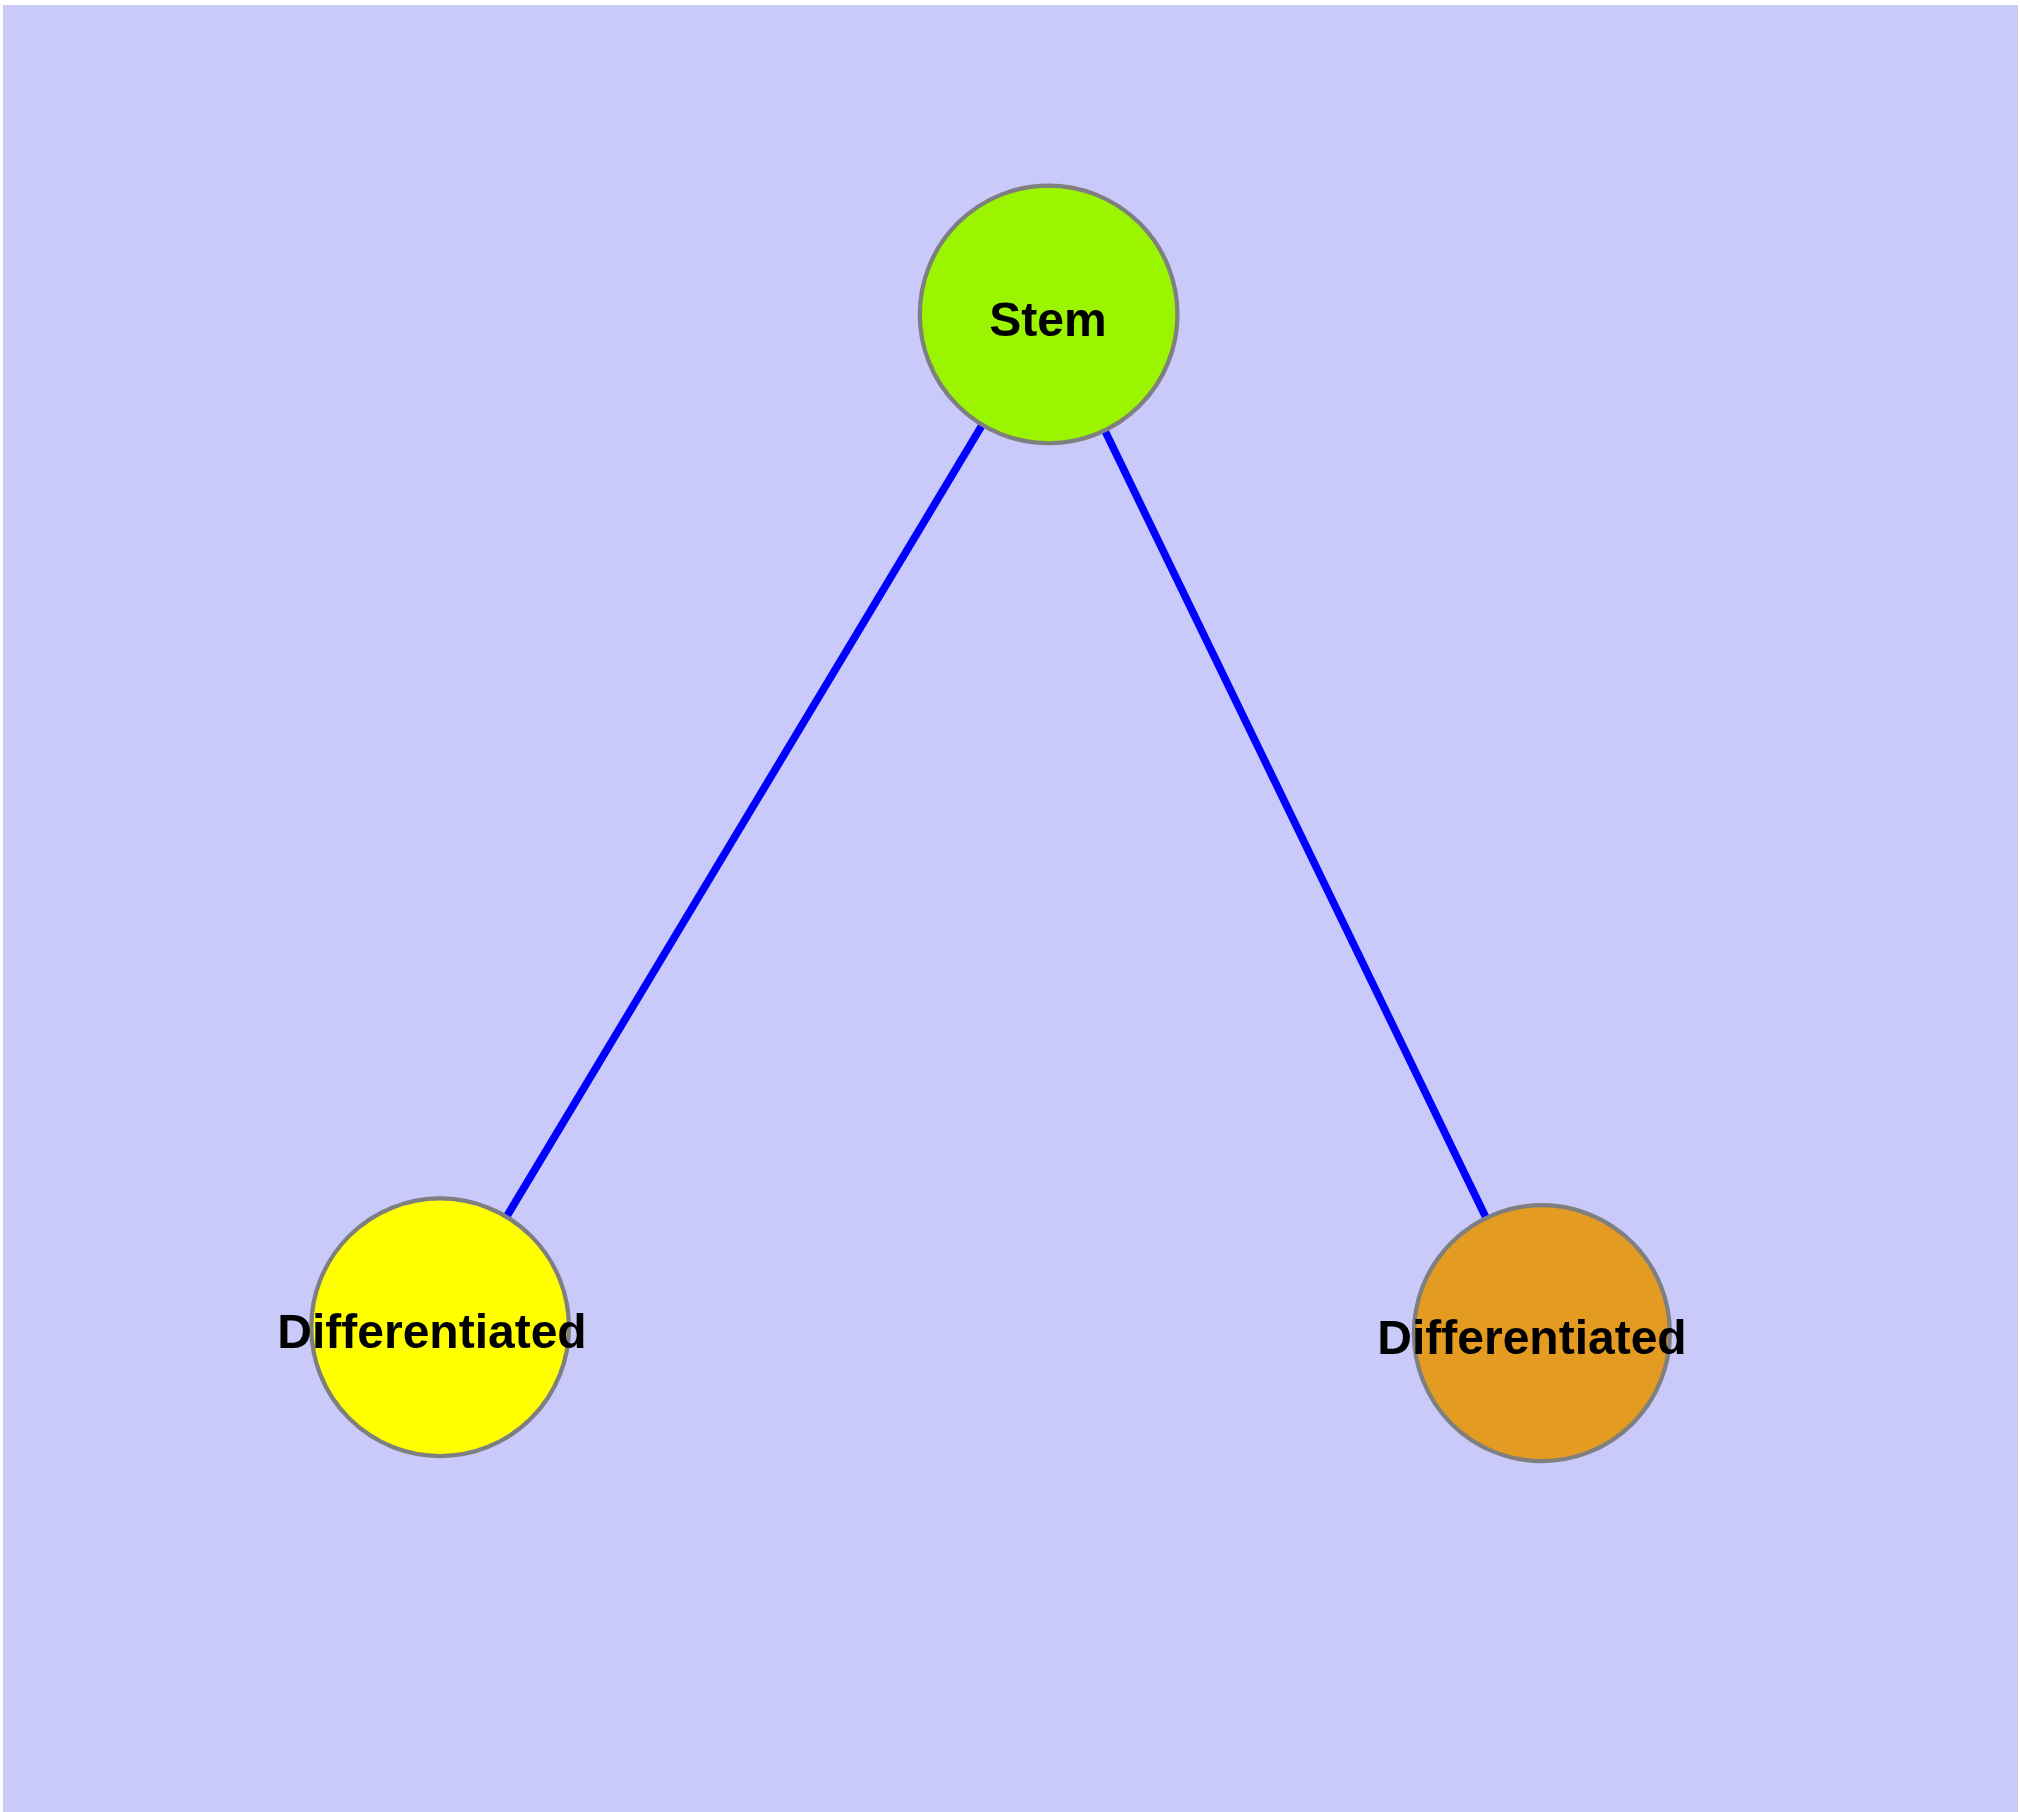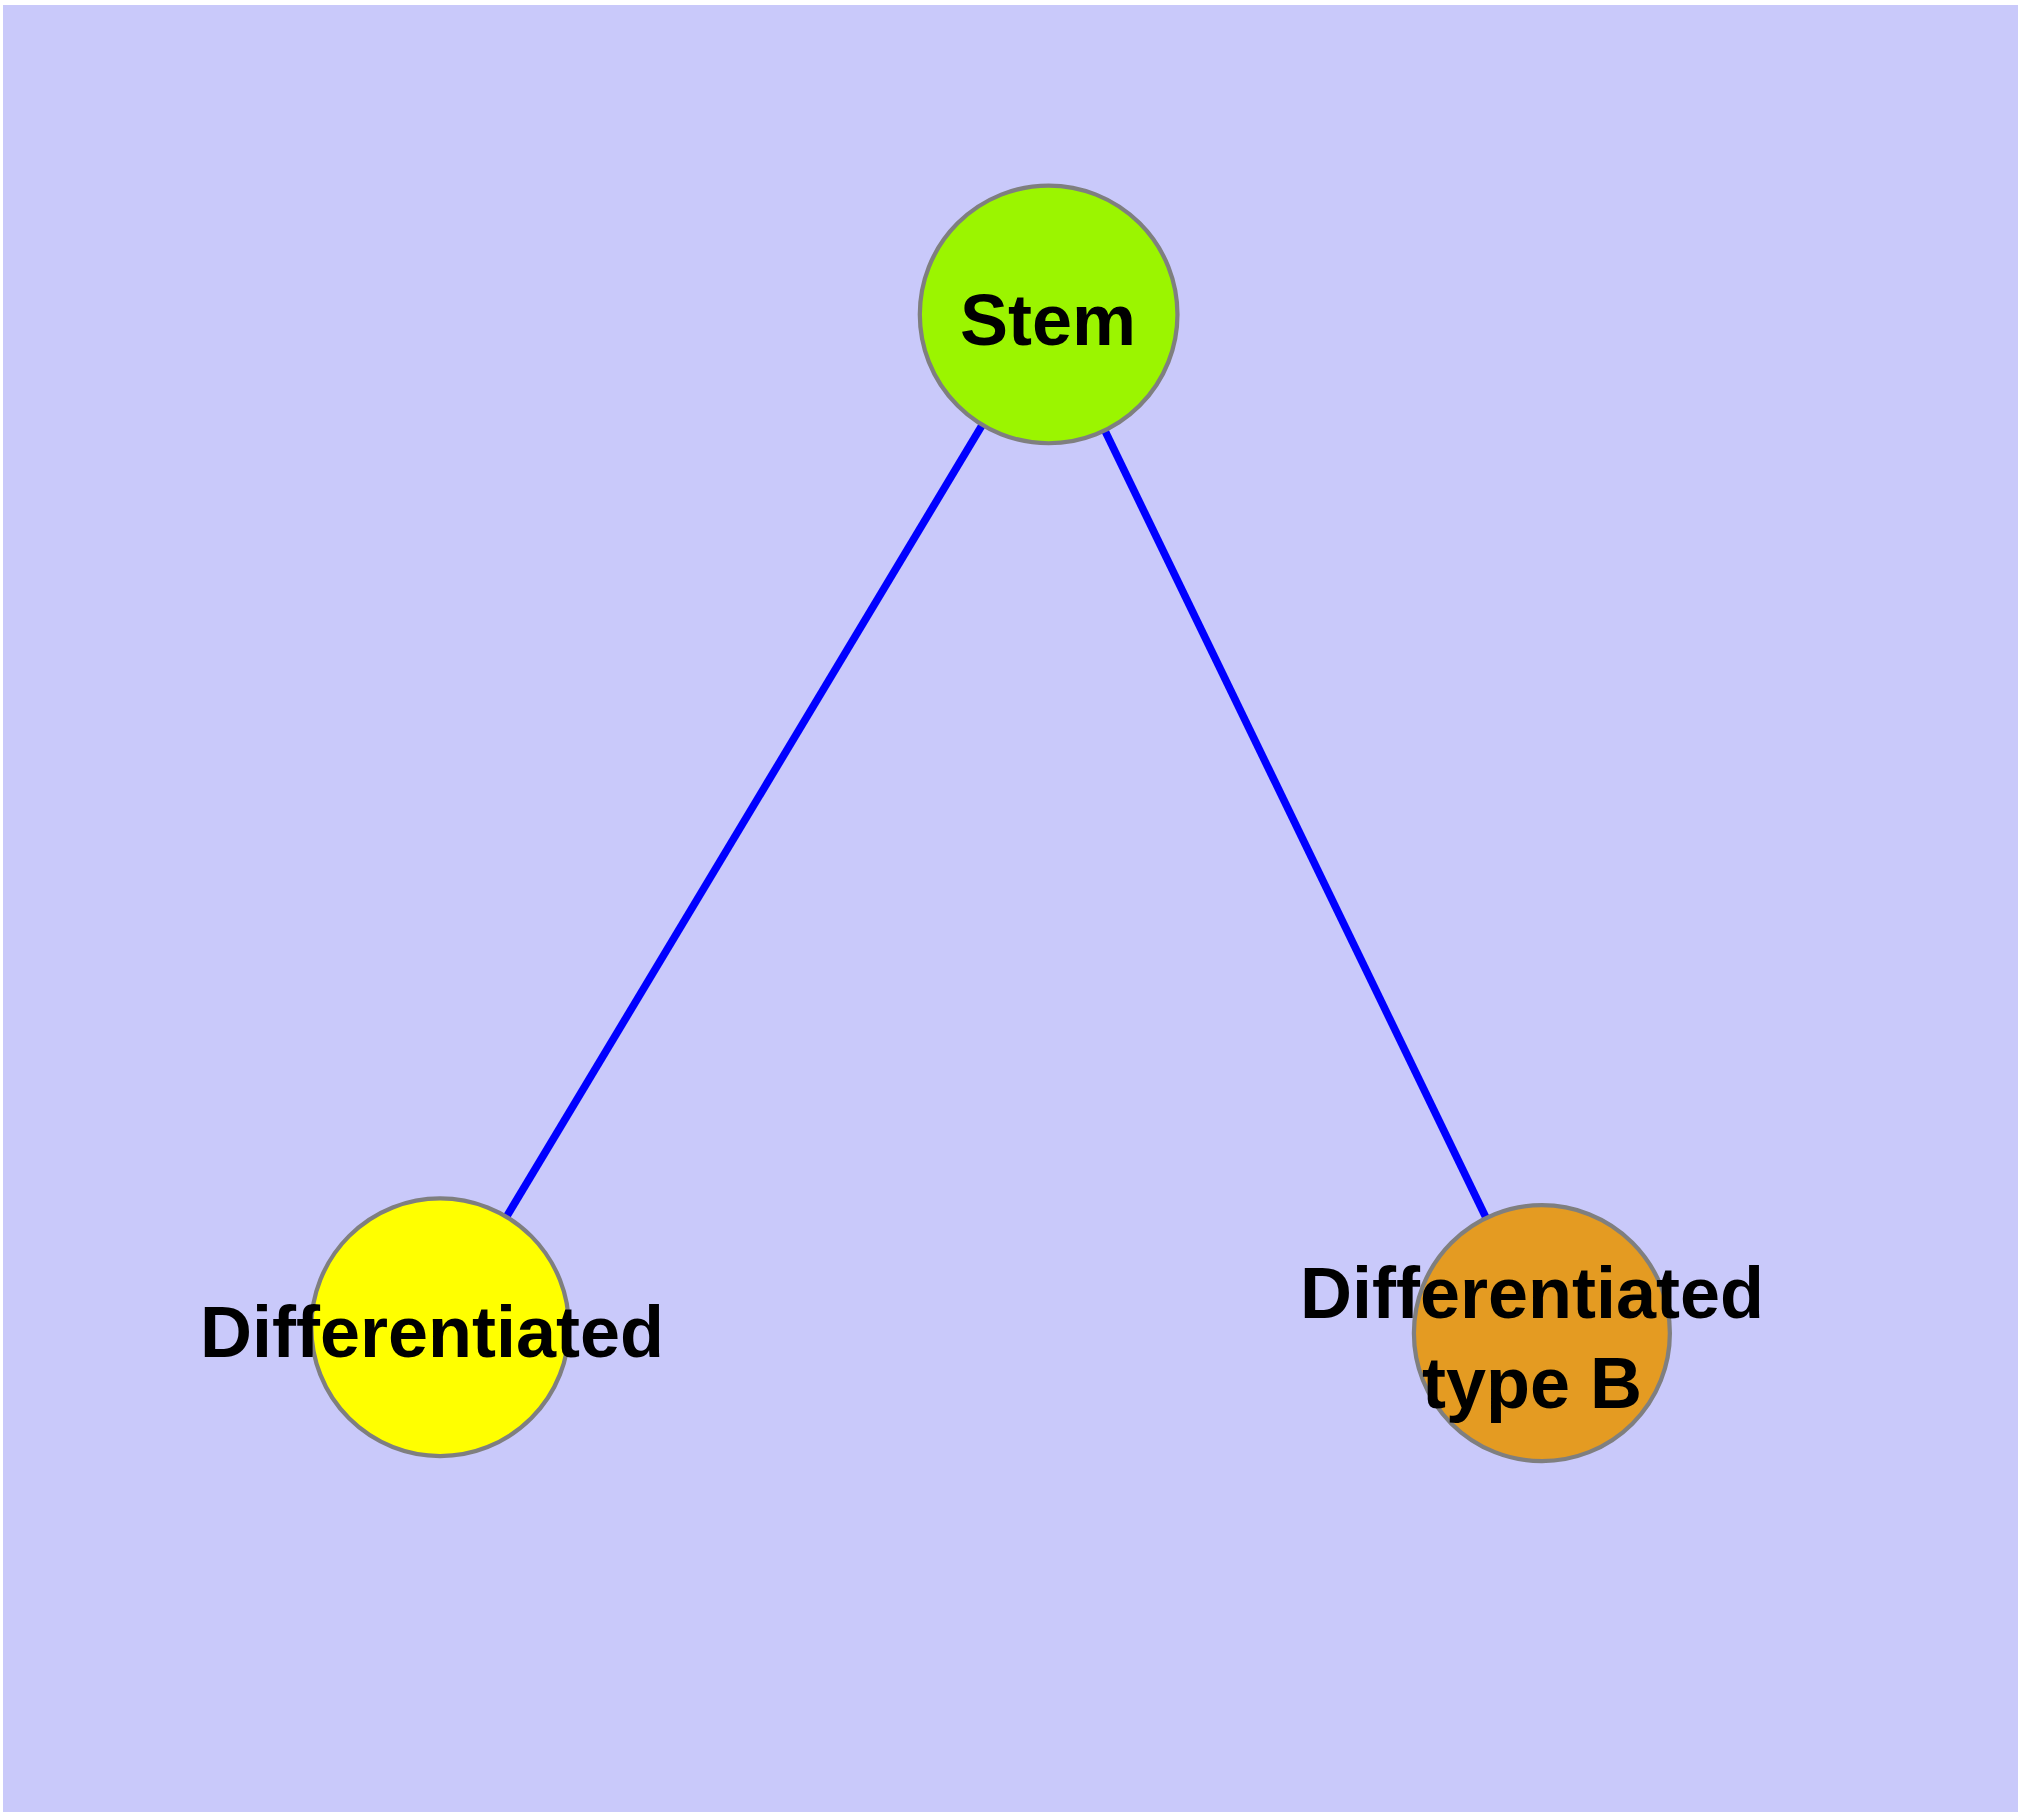--- a/index.html
+++ b/index.html
@@ -36,21 +36,21 @@
     stroke-width: 9;
   }
   .node-circle {
     stroke: #7F7F7F;
     stroke-width: 5;
   }
   .node-label {
     position: absolute;
     transform: translate(-50%, -50%);
     font-weight: 700;
-    font-size: 72px;
+    font-size: 48px;
     line-height: 90px;
     color: #000000;
     text-align: center;
     white-space: nowrap;
   }
   .node-label div { white-space: nowrap; }
   .label-stem   { left: 1048px; top: 320px; }
   .label-type-a { left: 432px;  top: 1332px; }
   .label-type-b { left: 1532px; top: 1338px; }
 </style>
@@ -74,17 +74,16 @@
   <div class="node-label label-stem">
     <div>Stem</div>
   </div>
 
   <div class="node-label label-type-a">
     <div>Differentiated</div>
   </div>
 
   <div class="node-label label-type-b">
     <div>Differentiated</div>
-    <div>type B</div>
   </div>
 
 </div>
 
 
 </body></html>

